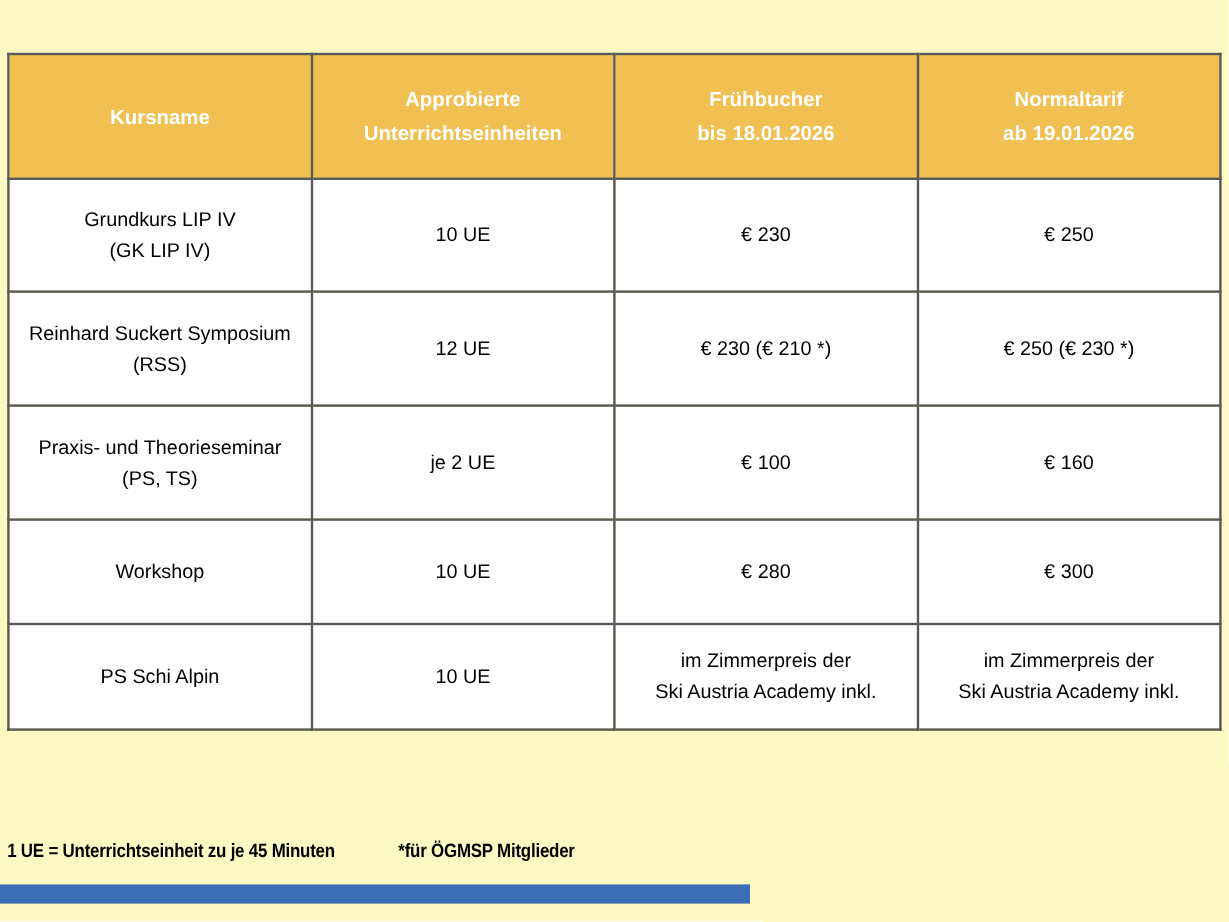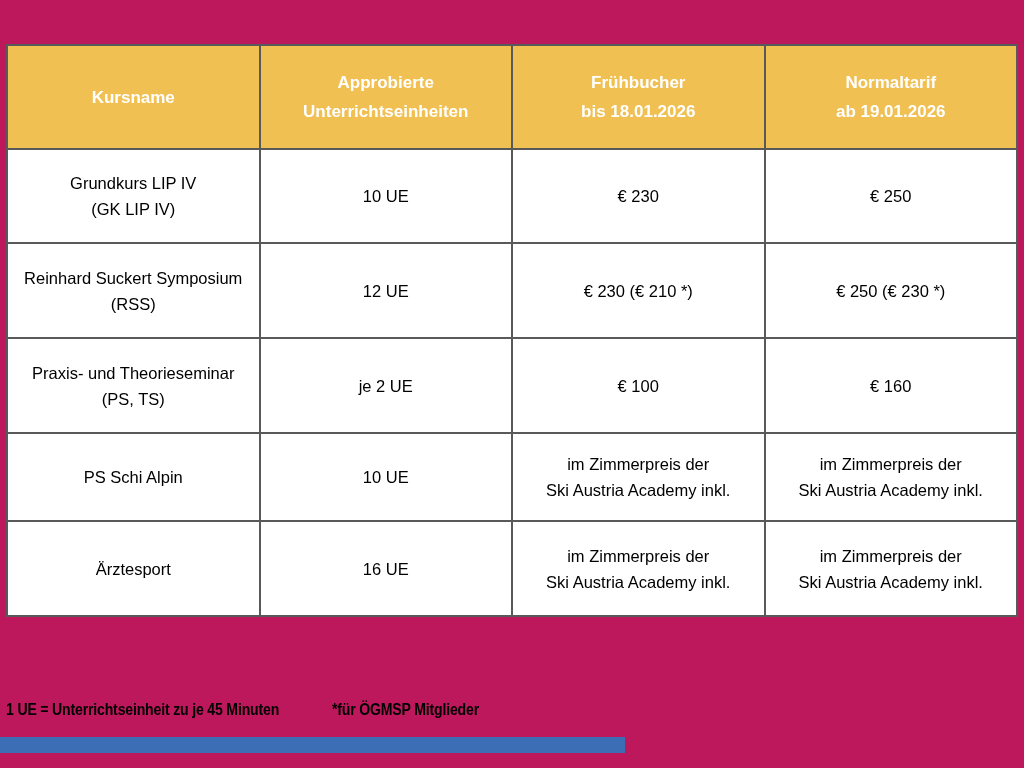--- a/index.html
+++ b/index.html
@@ -5,21 +5,21 @@
   html, body {
     margin: 0;
     padding: 0;
     background: #ffffff;
     font-family: "Liberation Sans", sans-serif;
   }
   .canvas {
     position: relative;
     width: 1024px;
     height: 768px;
-    background: #be185d;
+    background: #fef9c3;
     overflow: hidden;
   }
   table.price-table {
     position: absolute;
     left: 6px;
     top: 44px;
     width: 1012px;
     border-collapse: collapse;
     table-layout: fixed;
   }
@@ -133,42 +133,40 @@
         <td>
           <span class="line">je 2 UE</span>
         </td>
         <td>
           <span class="line">€ 100</span>
         </td>
         <td>
           <span class="line">€ 160</span>
         </td>
       </tr>
+      <tr style="height:87px;">
+        <td>
+          <span class="line">Workshop</span>
+        </td>
+        <td>
+          <span class="line">10 UE</span>
+        </td>
+        <td>
+          <span class="line">€ 280</span>
+        </td>
+        <td>
+          <span class="line">€ 300</span>
+        </td>
+      </tr>
       <tr style="height:88px;border-radius:31px;">
         <td>
           <span class="line">PS Schi Alpin</span>
         </td>
         <td>
           <span class="line">10 UE</span>
-        </td>
-        <td>
-          <span class="line">im Zimmerpreis der</span>
-          <span class="line">Ski Austria Academy inkl.</span>
-        </td>
-        <td>
-          <span class="line">im Zimmerpreis der</span>
-          <span class="line">Ski Austria Academy inkl.</span>
-        </td>
-      </tr>
-      <tr style="height:95px;">
-        <td>
-          <span class="line">Ärztesport</span>
-        </td>
-        <td>
-          <span class="line">16 UE</span>
         </td>
         <td>
           <span class="line">im Zimmerpreis der</span>
           <span class="line">Ski Austria Academy inkl.</span>
         </td>
         <td>
           <span class="line">im Zimmerpreis der</span>
           <span class="line">Ski Austria Academy inkl.</span>
         </td>
       </tr>

